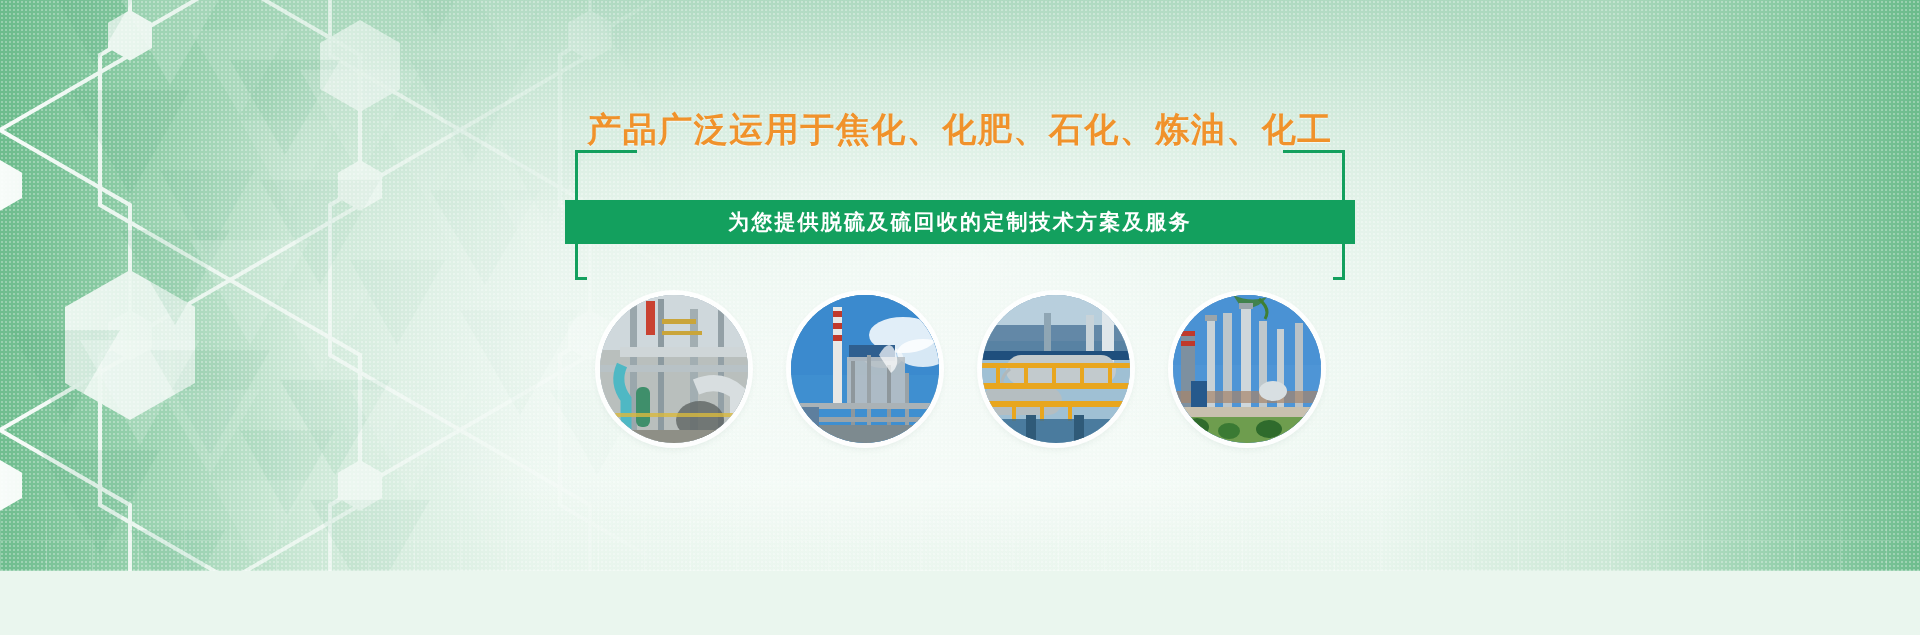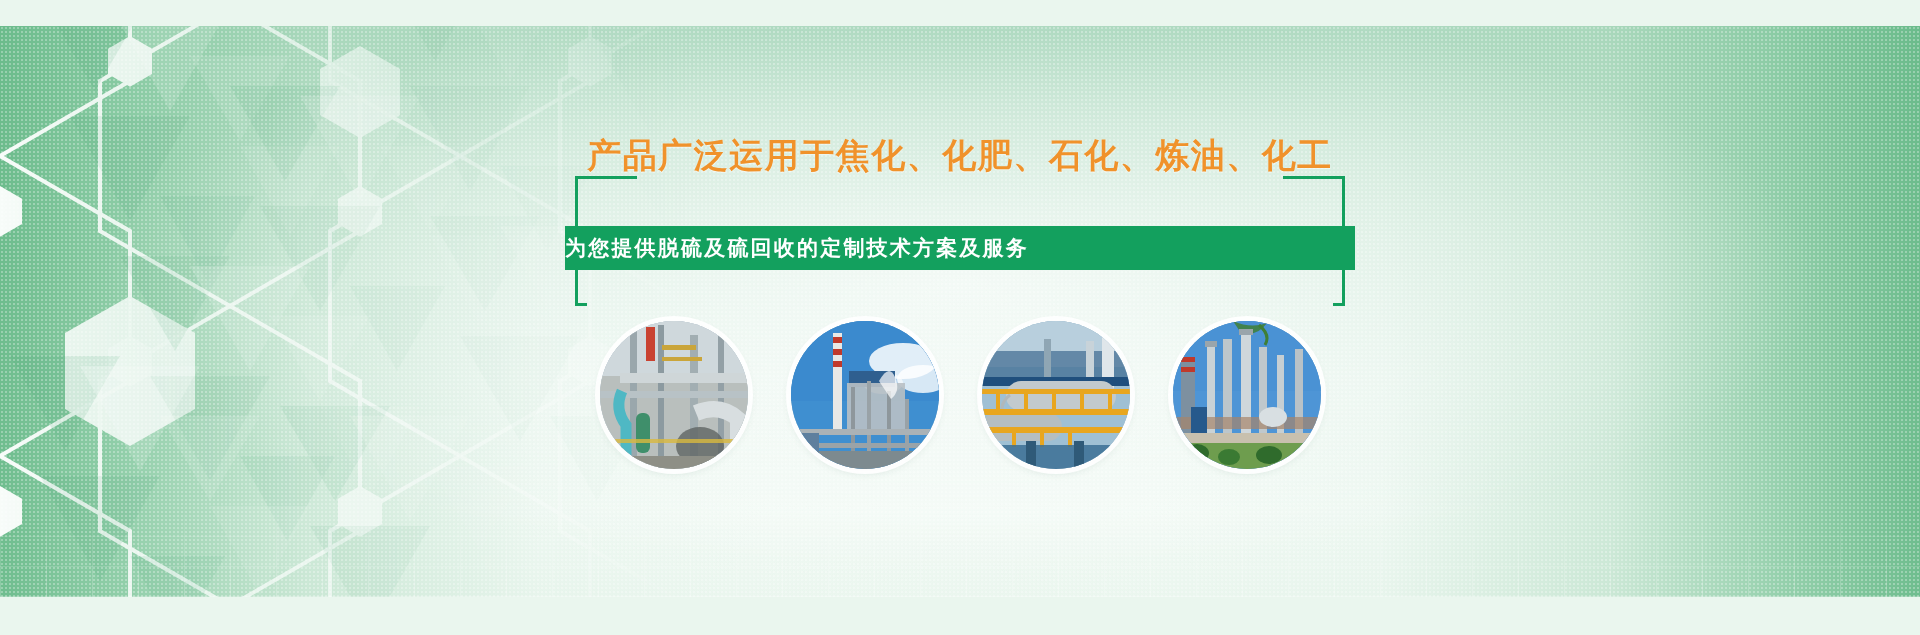--- a/index.html
+++ b/index.html
@@ -17,21 +17,20 @@
         rgba(176,219,192,0.55) 16%,
         rgba(222,240,229,0.25) 28%,
         rgba(240,249,243,0.10) 40%,
         rgba(243,250,245,0.05) 50%,
         rgba(240,249,243,0.10) 60%,
         rgba(222,240,229,0.25) 72%,
         rgba(176,219,192,0.55) 84%,
         rgba(133,201,160,0.85) 93%,
         rgba(104,186,137,0.95) 100%),
       linear-gradient(180deg,#9ed2b4 0%,#c8e6d4 35%,#e6f4ec 62%,#f2faf5 85%,#eaf6ee 100%);
-    margin-top: 26px;
   }
   
   .bg-layer{position:absolute;inset:0;pointer-events:none;}
   .bg-hex{opacity:.95;}
   .bg-tri{opacity:.55;}
   .bg-dots{
     background-image:radial-gradient(rgba(255,255,255,.38) 0.7px, transparent 0.8px);
     background-size:4px 4px;
     opacity:.85;
   }
@@ -64,21 +63,21 @@
     font-size:34px;font-weight:bold;line-height:43px;
     letter-spacing:1.5px;
     white-space:nowrap;
     text-shadow:0 1px 1px rgba(255,255,255,.55);
   }
   #headline .hl-line{display:block;}
   
   #subbanner{
     position:absolute;left:565px;top:200px;width:790px;height:44px;
     background:#13a05e;
-    display:flex;align-items:center;justify-content:flex-start;
+    display:flex;align-items:center;justify-content:center;
   }
   #subbanner .sb-text{
     color:#ffffff;font-size:21px;font-weight:bold;letter-spacing:2.2px;
     white-space:nowrap;
   }
   
   #photos{
     position:absolute;left:0;top:295px;width:1920px;
     display:flex;justify-content:center;align-items:center;gap:43px;
   }

